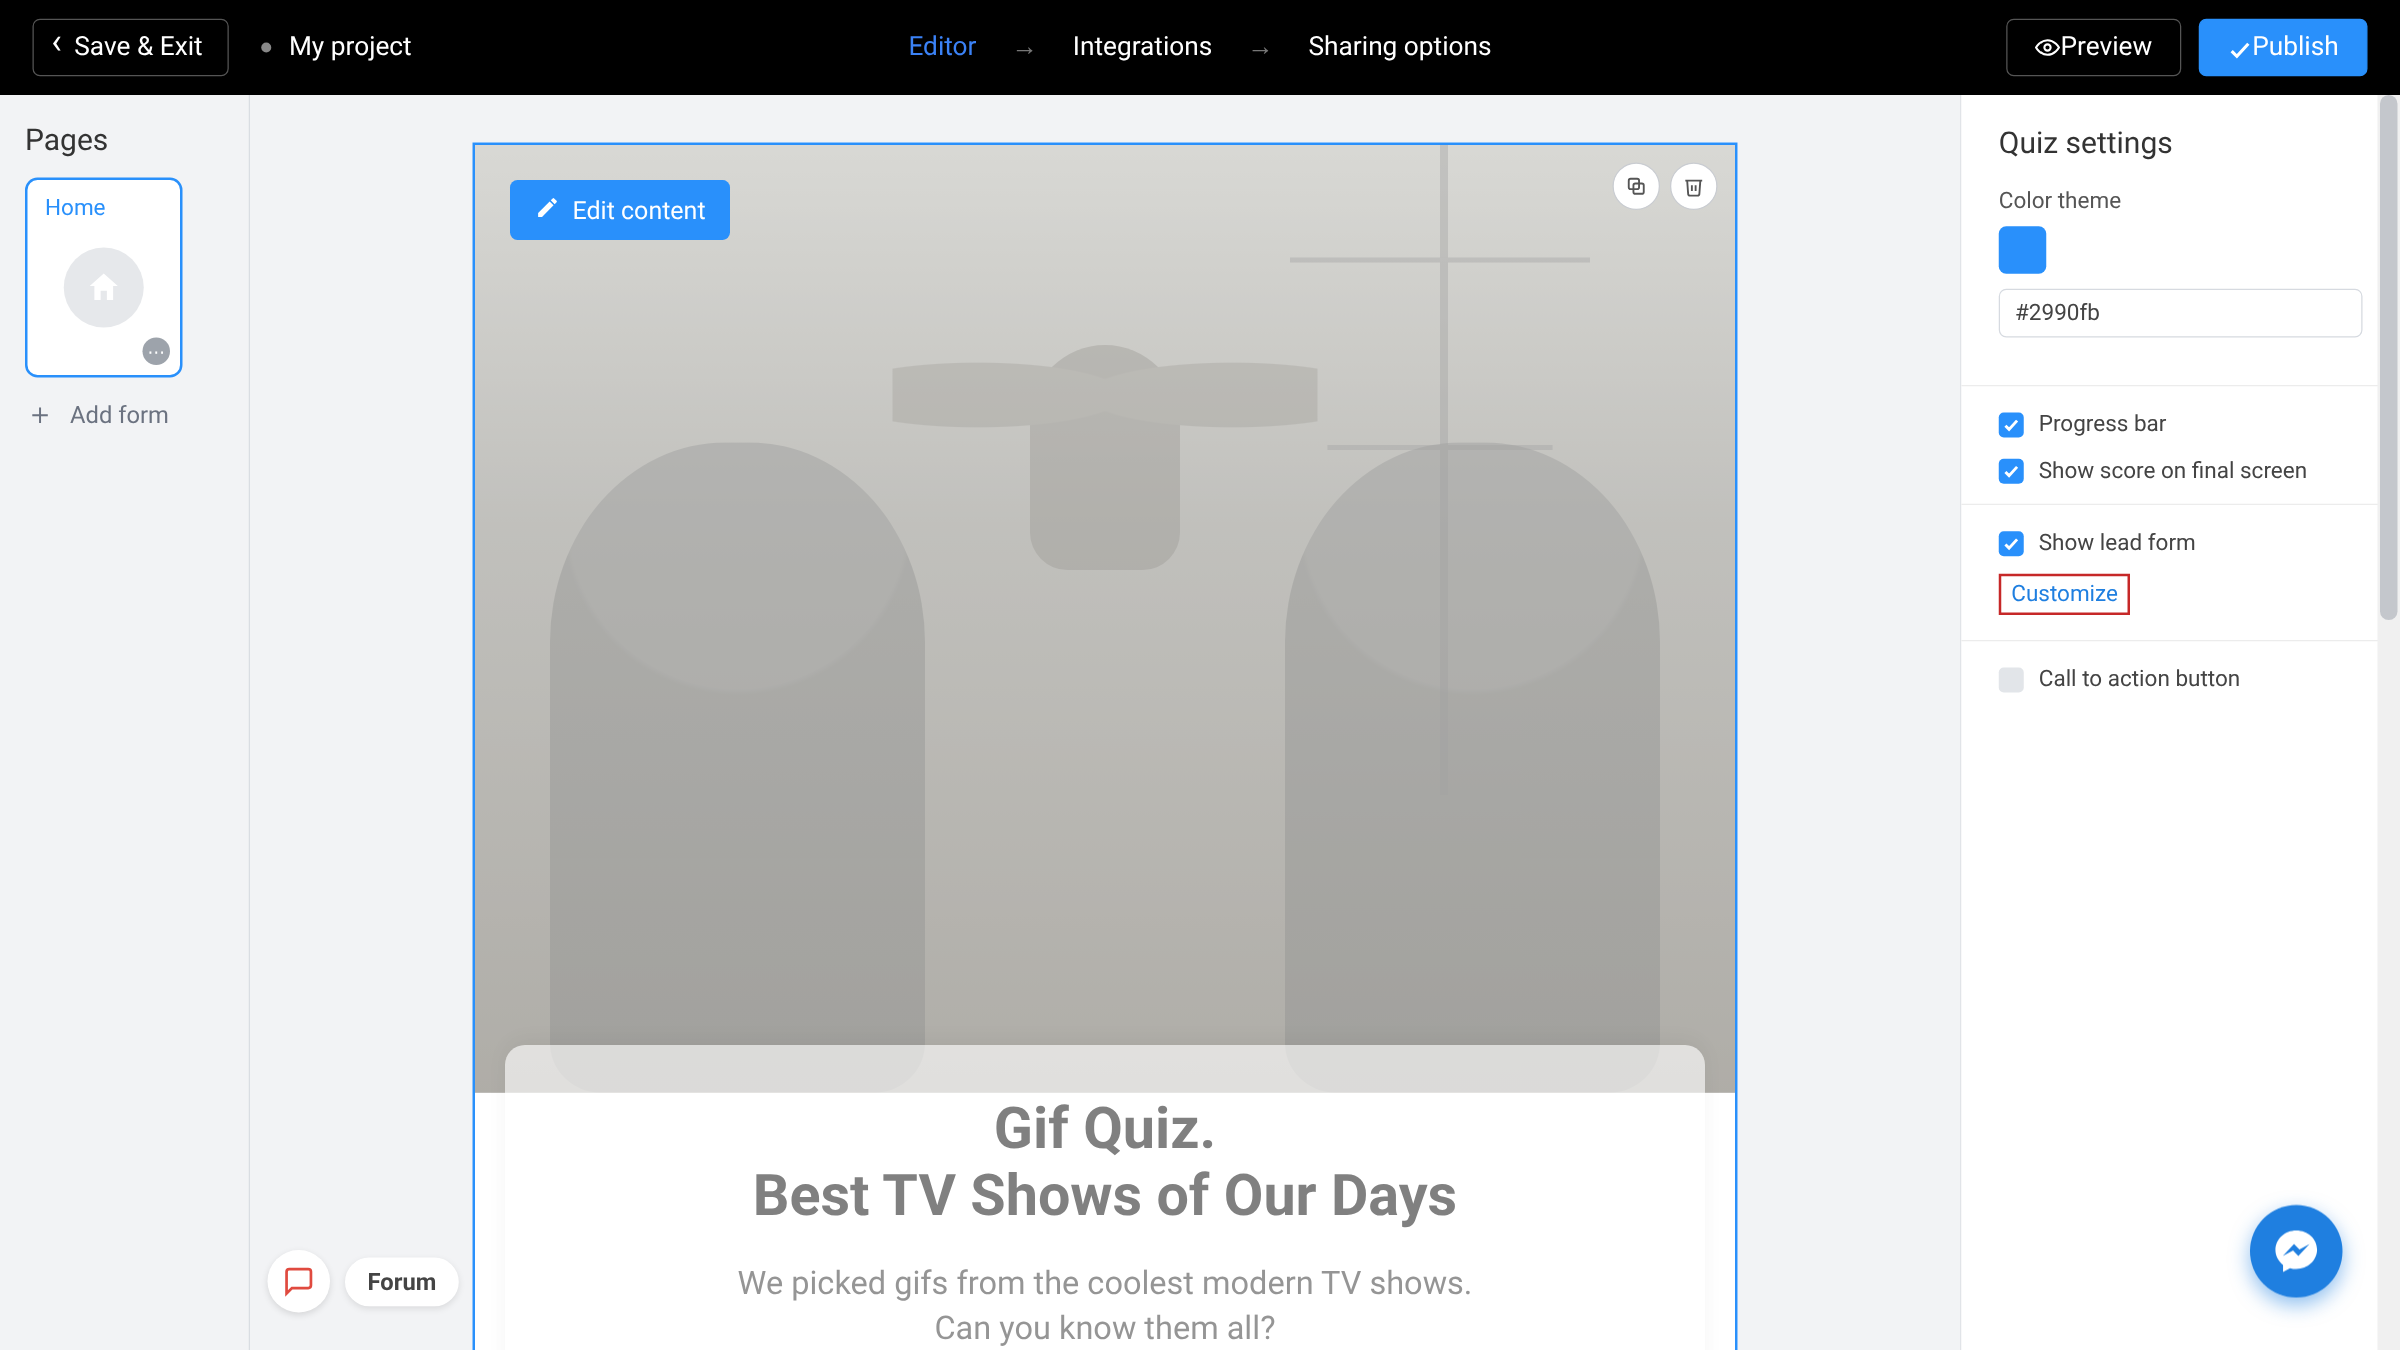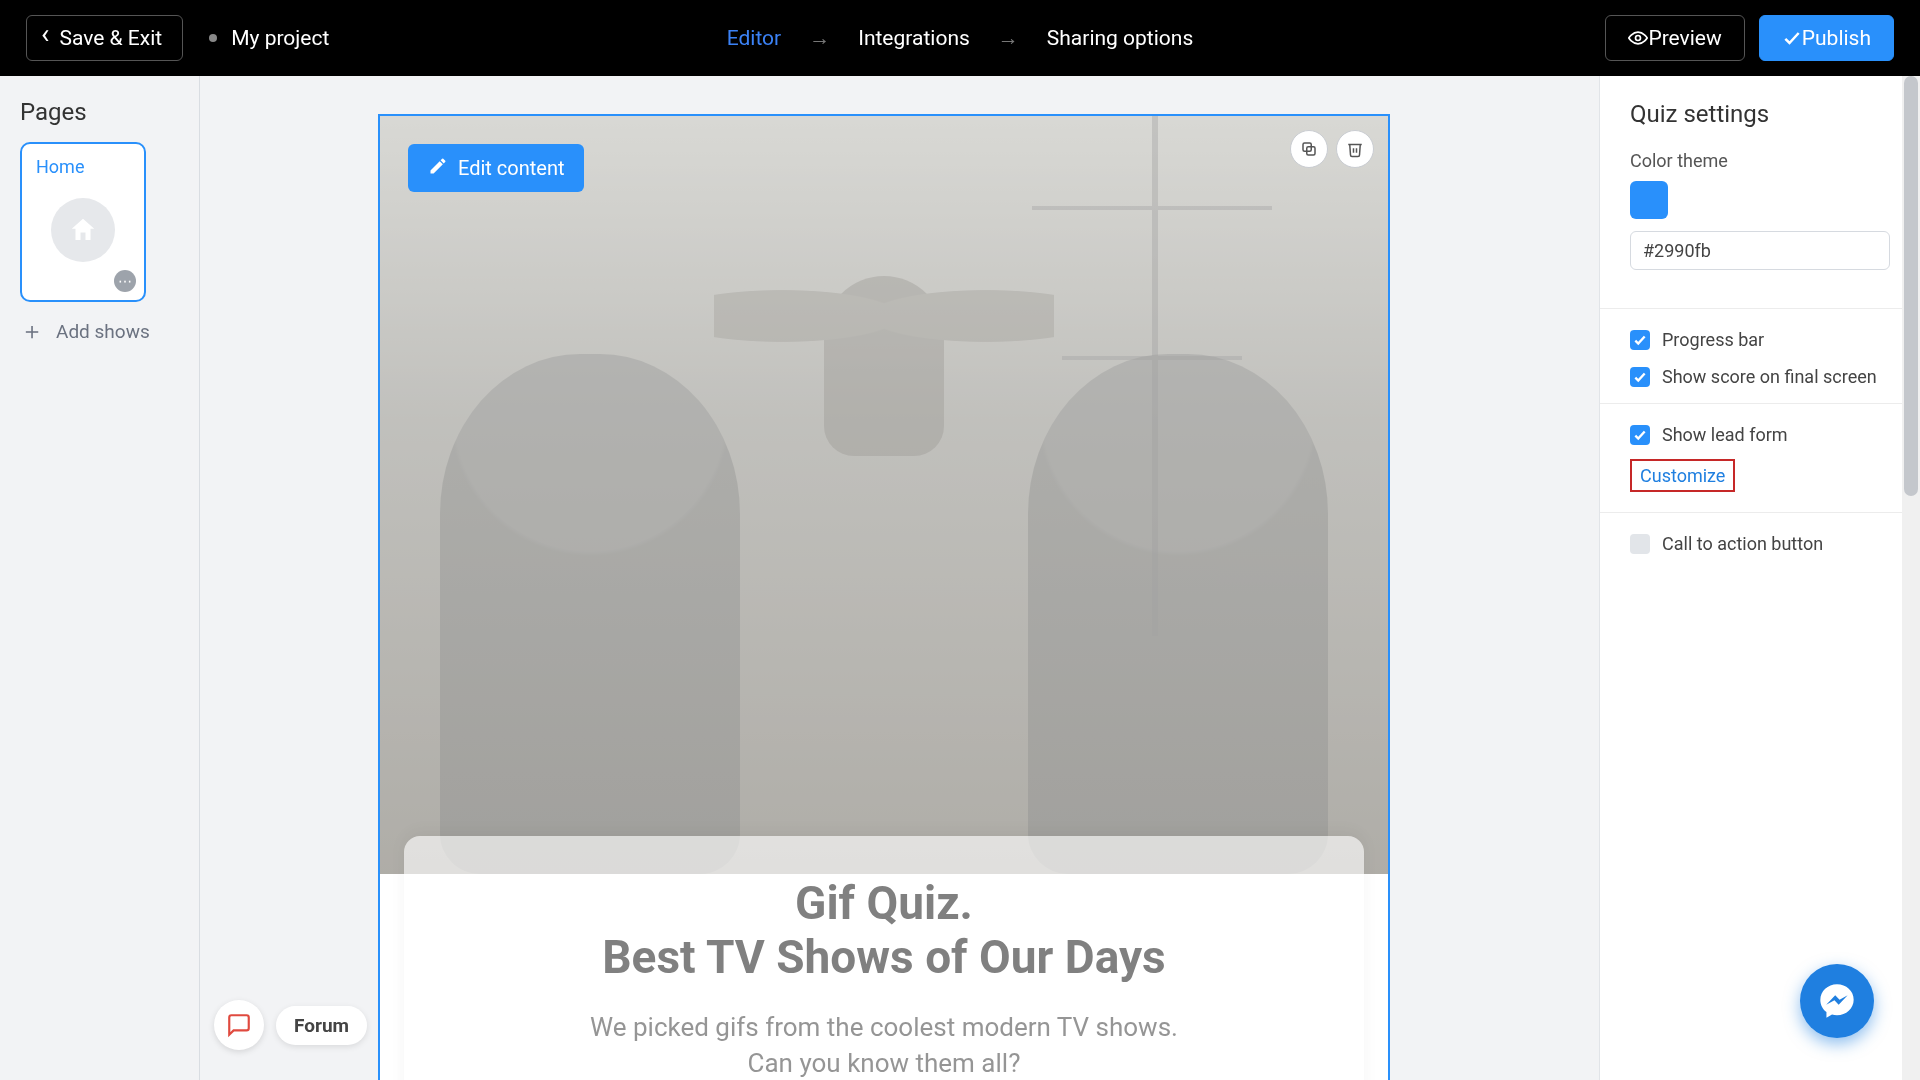--- a/index.html
+++ b/index.html
@@ -11,21 +11,21 @@
 .chev-left::before{content:"‹"; font-size:28px; line-height:0; position:relative; top:-2px;}
 .proj { display:flex; align-items:center; gap:14px; margin-left:10px; font-size:21px;}
 .dot{width:8px;height:8px;border-radius:50%;background:#888;display:inline-block;}
 .center-nav{position:absolute; left:50%; transform:translateX(-50%); display:flex; align-items:center; gap:28px; font-size:21px;}
 .nav-item{cursor:pointer;}
 .nav-item.active{color:#3b82f6;}
 .arrow-sep{color:#777;}
 .right-btns{margin-left:auto; display:flex; gap:14px;}
 .btn{display:flex; align-items:center; border-radius:6px; padding:10px 22px; font-size:21px; cursor:pointer;}
 .btn-outline{border:1px solid #555;}
-.btn-primary{background:#2990fb; border:1px solid #2990fb;}
+.btn-primary{background:#2990fb; border:1px solid #2990fb;align-items:flex-end;}
 .eye-icn{width:20px;height:20px;}
 .check-icn{width:20px;height:20px;}
 
 
 .left-pane{position:fixed; top:76px; left:0; width:200px; bottom:0; background:#f2f3f5; border-right:1px solid #d9dde2; padding:22px 20px;}
 .pages-title{font-size:24px; color:#333; margin-bottom:16px;}
 .page-thumb{width:126px; height:160px; border:2px solid #2990fb; border-radius:10px; background:#fff; position:relative; padding:12px 14px; cursor:pointer;}
 .page-thumb .label{color:#2990fb; font-size:18px;}
 .page-thumb .home-circ{position:absolute; top:54px; left:50%; transform:translateX(-50%); width:64px; height:64px; border-radius:50%; background:#e6e8eb; display:flex; align-items:center; justify-content:center;}
 .page-thumb .home-icn{width:30px;height:30px;fill:#fff;}
@@ -33,21 +33,21 @@
 .add-page{display:flex; align-items:center; gap:12px; color:#6b7280; font-size:19px; margin-top:18px; cursor:pointer;}
 .plus{font-size:24px; line-height:0; position:relative; top:-1px;}
 
 
 .float-help{position:fixed; left:214px; bottom:30px; display:flex; flex-direction:row; gap:18px;font-weight:bold;}
 .pill{display:flex; align-items:center; gap:12px;}
 .pill .circ{width:50px;height:50px;border-radius:50%;background:#fff;box-shadow:0 2px 6px rgba(0,0,0,.12);display:flex;align-items:center;justify-content:center;}
 .pill .lbl{background:#fff; border-radius:20px; padding:8px 18px; font-size:19px; color:#444; box-shadow:0 2px 6px rgba(0,0,0,.1);}
 
 
-.right-pane{position:fixed; top:76px; right:0; width:321px; bottom:0; background:#fff; border-left:1px solid #e1e4e8; padding:24px 30px; overflow:auto;}
+.right-pane{position:fixed; top:76px; right:0; width:352px; bottom:0; background:#fff; border-left:1px solid #e1e4e8; padding:24px 30px; overflow:auto;}
 .rp-title{font-size:24px; color:#333; margin-bottom:22px;}
 .rp-label{font-size:18px; color:#555; margin-bottom:10px;}
 .color-row{display:flex; gap:12px; margin-bottom:38px;flex-direction:column;}
 .swatch{width:38px;height:38px;border-radius:6px;background:#2990fb;}
 .color-input{flex:1; border:1px solid #d6dae0; border-radius:6px; padding:8px 12px; font-size:18px; color:#444;}
 .rp-divider{height:1px;background:#ececec;margin:4px -30px 20px;}
 .chk-row{display:flex; align-items:center; gap:12px; font-size:18px; color:#444; margin-bottom:16px;}
 .chk{width:20px;height:20px;border-radius:4px;background:#2990fb;display:flex;align-items:center;justify-content:center;}
 .chk svg{width:14px;height:14px;fill:#fff;}
 .chk.unchecked{background:#e2e5e9;}
@@ -131,21 +131,21 @@
     <div class="label">Home</div>
     <div class="home-circ">
       <svg class="home-icn" viewBox="0 0 24 24">
           <path d="M12 3l9 8h-3v9h-4v-6H10v6H6v-9H3z"></path>
         </svg>
     </div>
     <div class="more">⋯</div>
   </div>
   <div class="add-page">
     <span class="plus">＋</span>
-    <span>Add shows</span>
+    <span>Add form</span>
   </div>
 </div>
 
 <div class="float-help">
   <div class="pill">
     <div class="circ">
       <svg width="26" height="26" viewBox="0 0 24 24" fill="none" stroke="#e04a3f" stroke-width="2">
           <path d="M21 15a2 2 0 0 1-2 2H7l-4 4V5a2 2 0 0 1 2-2h14a2 2 0 0 1 2 2z"></path>
           <line x1="8" y1="9" x2="8" y2="9"></line>
           <line x1="12" y1="9" x2="12" y2="9"></line>

